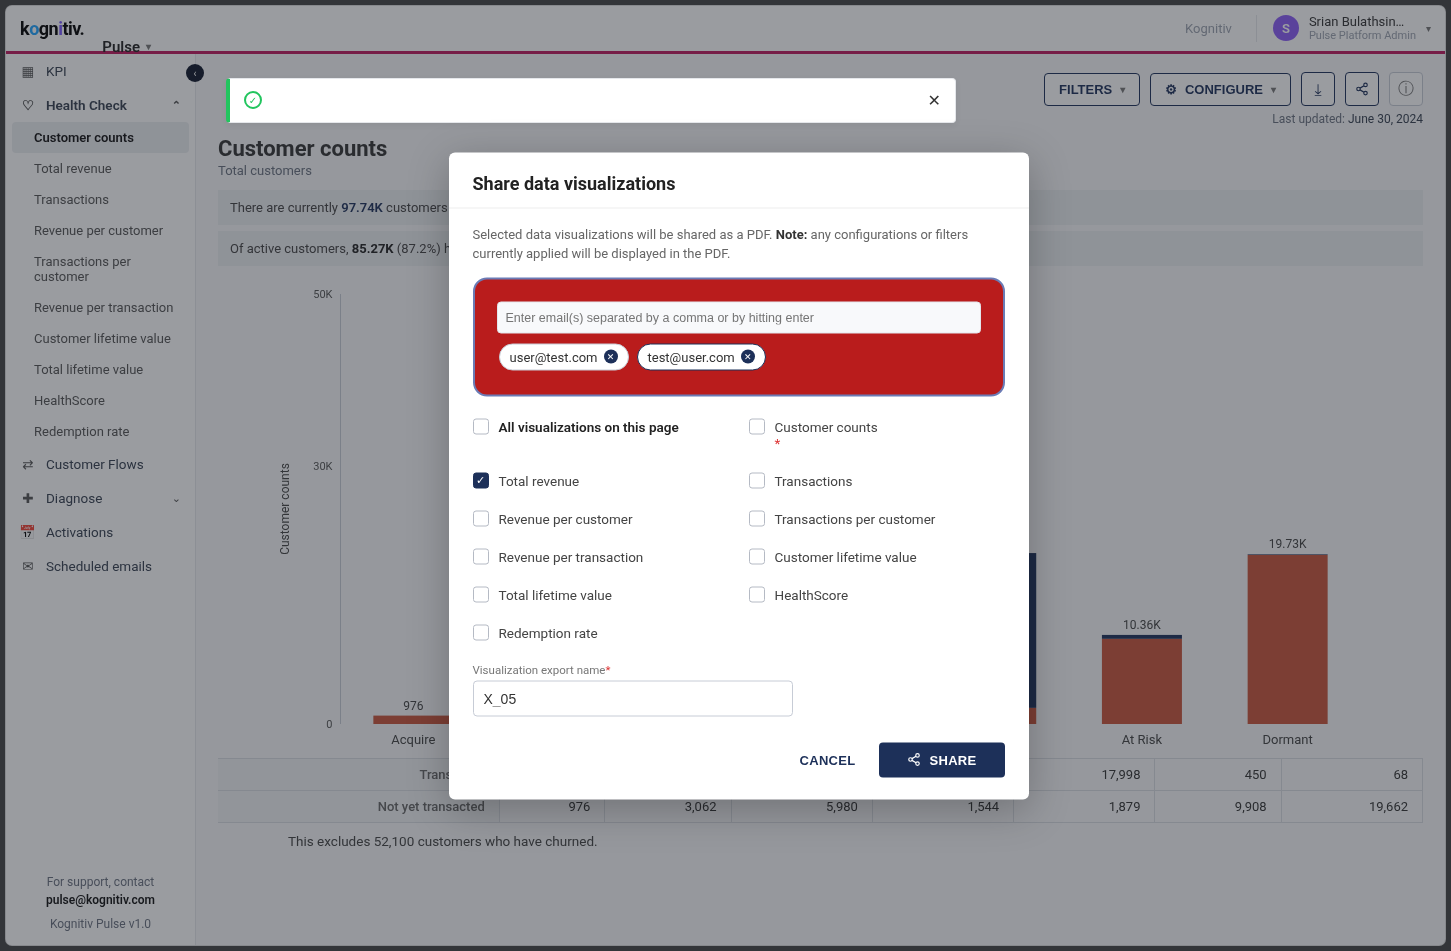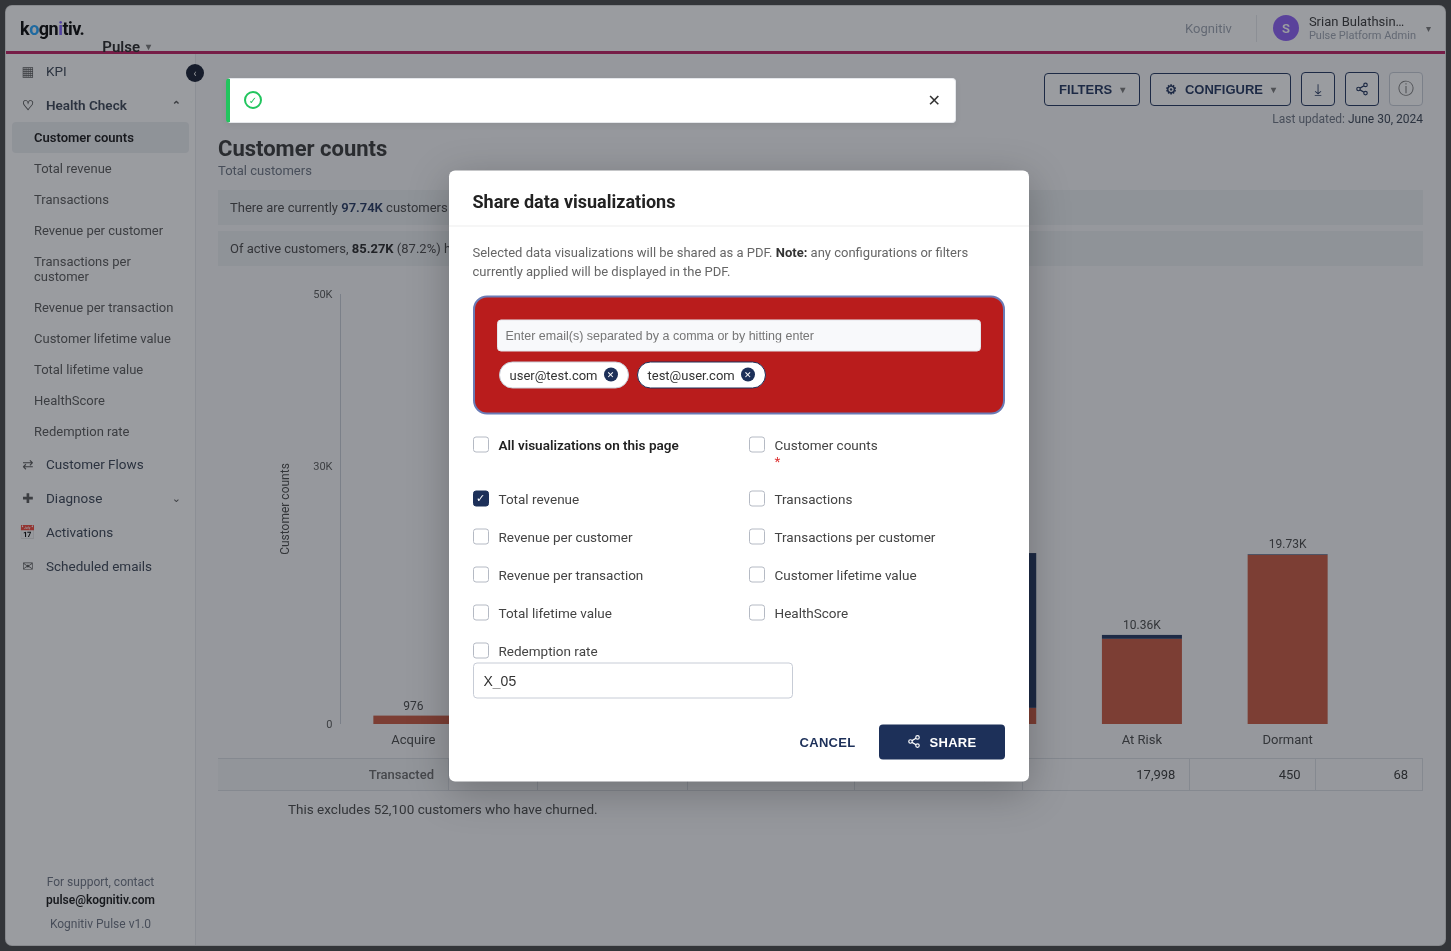--- a/index.html
+++ b/index.html
@@ -274,20 +274,30 @@
             <tr>
               <th>Transacted</th>
               <td>0</td>
               <td>7,424</td>
               <td>41,888</td>
               <td>17,964</td>
               <td>17,998</td>
               <td>450</td>
               <td>68</td>
             </tr>
+            <tr>
+              <th>Not yet transacted</th>
+              <td>976</td>
+              <td>3,062</td>
+              <td>5,980</td>
+              <td>1,544</td>
+              <td>1,879</td>
+              <td>9,908</td>
+              <td>19,662</td>
+            </tr>
           </tbody>
         </table>
       <div class="footnote">This excludes 52,100 customers who have churned.</div>
     </div>
   </div>
 </div>
 
 <div class="overlay"></div>
 
 <div class="toast">
@@ -355,20 +365,23 @@
         </div>
         <div class="check-item">
           <span class="cbox"></span>
           <span class="lbl">HealthScore</span>
         </div>
         <div class="check-item">
           <span class="cbox"></span>
           <span class="lbl">Redemption rate</span>
         </div>
       </div>
+    <div class="field-label">
+      <span>Visualization export name</span><span class="req">*</span>
+    </div>
     <input class="text-input" value="X_05" style="">
   </div>
   <div class="modal-foot">
     <button class="btn-cancel">CANCEL</button>
     <button class="btn-share">
       <svg class="ic" viewBox="0 0 24 24" fill="none" stroke="#fff" stroke-width="2">
           <circle cx="18" cy="5" r="3"></circle>
           <circle cx="6" cy="12" r="3"></circle>
           <circle cx="18" cy="19" r="3"></circle>
           <path d="m8.6 13.5 6.8 4M15.4 6.5l-6.8 4"></path>

